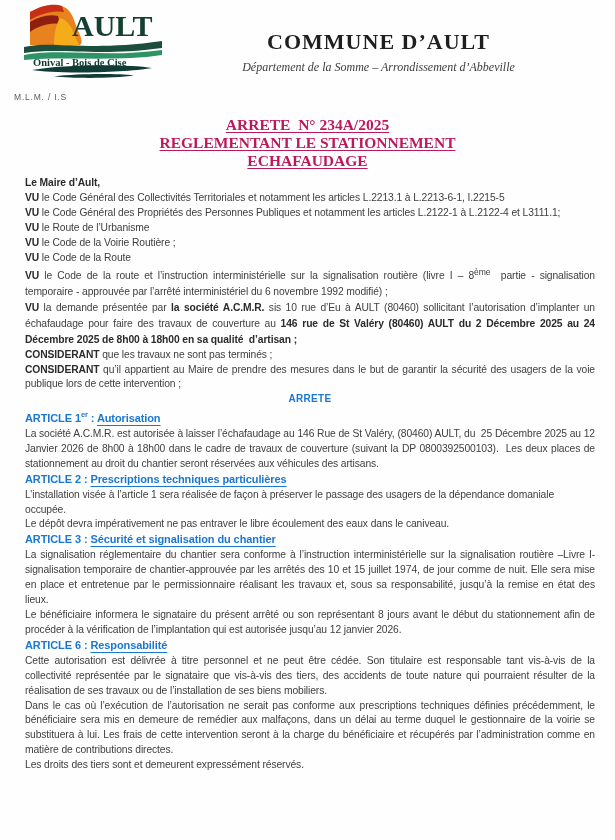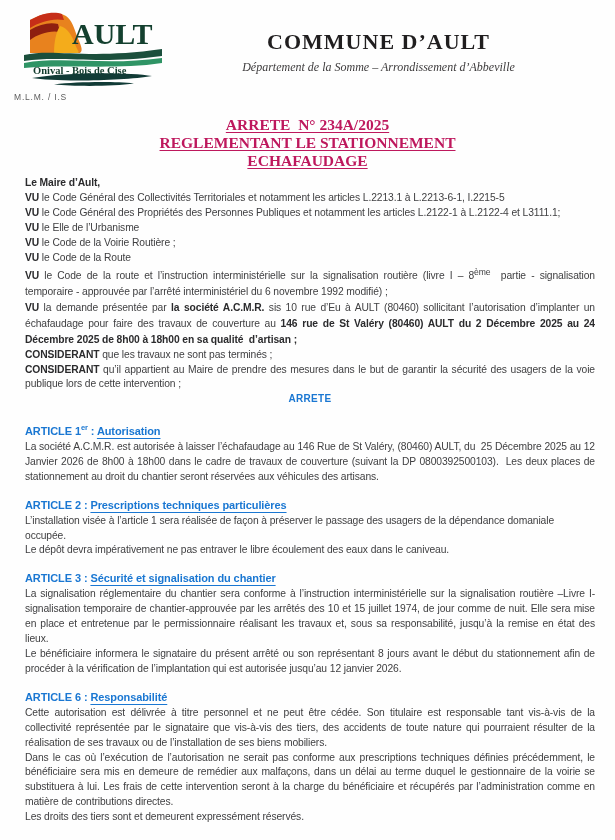--- a/index.html
+++ b/index.html
@@ -3,21 +3,21 @@
 <meta charset="utf-8">
 <style>
   html,body { margin:0; padding:0; background:#ffffff; }
   .page {
     position:relative; width:615px; height:840px; margin:0 auto;
     background:#fefefe; overflow:hidden;
     font-family:"Liberation Sans", sans-serif;
   }
   
   .doc-header { position:relative; height:108px; }
-  .logo { position:absolute; left:24px; top:8px; width:138px; height:78px; }
+  .logo { position:absolute; left:24px; top:0; width:138px; height:78px; }
   .header-ref {
     position:absolute; left:14px; top:92px;
     font-size:8.5px; color:#5b5b5b; letter-spacing:0.8px;
   }
   .header-center { position:absolute; left:150px; right:8px; top:26px; text-align:center; }
   .commune-title {
     font-family:"Liberation Serif", serif; font-weight:bold;
     font-size:22px; color:#201e1f; letter-spacing:1px; line-height:32px;
   }
   .commune-subtitle {
@@ -39,21 +39,21 @@
     color:#404042; letter-spacing:-0.1px;
   }
   .doc-body p { margin:0; white-space:pre-wrap; }
   .lead, .b, .opening { font-weight:bold; color:#2b2b2d; }
   .vu-wide { line-height:16px; }
   .justify { text-align:justify; }
   .arrete-label {
     text-align:center; color:#1a77d2; font-weight:bold;
     font-size:10px; margin-top:4px; letter-spacing:0.3px;
   }
-  .article { margin-top:13px; }
+  .article { }
   .article-heading {
     margin:0 0 1px 0; font-size:11px; font-weight:bold;
     color:#1a77d2; white-space:pre-wrap; line-height:15px;
   }
   .art-title { text-decoration:underline; text-underline-offset:2.5px; }
   .art-sup { font-size:7.5px; }
   .gap { margin-top:11px; }
 </style>
 </head>
 <body>
@@ -93,21 +93,21 @@
     <div class="decree-line">REGLEMENTANT LE STATIONNEMENT</div>
     <div class="decree-line">ECHAFAUDAGE</div>
   </div>
 
   <main class="doc-body">
 
     <p class="opening">Le Maire d’Ault,</p>
 
     <p><span class="lead">VU</span><span> le Code Général des Collectivités Territoriales et notamment les articles L.2213.1 à L.2213-6-1, I.2215-5</span></p>
     <p><span class="lead">VU</span><span> le Code Général des Propriétés des Personnes Publiques et notamment les articles L.2122-1 à L.2122-4 et L3111.1;</span></p>
-    <p><span class="lead">VU</span><span> le Elle de l’Urbanisme</span></p>
+    <p><span class="lead">VU</span><span> le Route de l’Urbanisme</span></p>
     <p><span class="lead">VU</span><span> le Code de la Voirie Routière ;</span></p>
     <p><span class="lead">VU</span><span> le Code de la Route</span></p>
 
     <p class="justify"><span class="lead">VU</span><span> le Code de la route et l’instruction interministérielle sur la signalisation routière (livre I – 8</span><sup>ème</sup><span>  partie - signalisation temporaire - approuvée par l’arrêté interministériel du 6 novembre 1992 modifié) ;</span></p>
 
     <p class="justify vu-wide"><span class="lead">VU</span><span> la demande présentée par </span><span class="b">la société A.C.M.R.</span><span> sis 10 rue d’Eu à AULT (80460) sollicitant l’autorisation d’implanter un échafaudage pour faire des travaux de couverture au </span><span class="b">146 rue de St Valéry (80460) AULT du 2 Décembre 2025 au 24 Décembre 2025 de 8h00 à 18h00 en sa qualité  d’artisan ;</span></p>
 
     <p><span class="lead">CONSIDERANT</span><span> que les travaux ne sont pas terminés ;</span></p>
     <p class="justify"><span class="lead">CONSIDERANT</span><span> qu’il appartient au Maire de prendre des mesures dans le but de garantir la sécurité des usagers de la voie publique lors de cette intervention ;</span></p>
 

